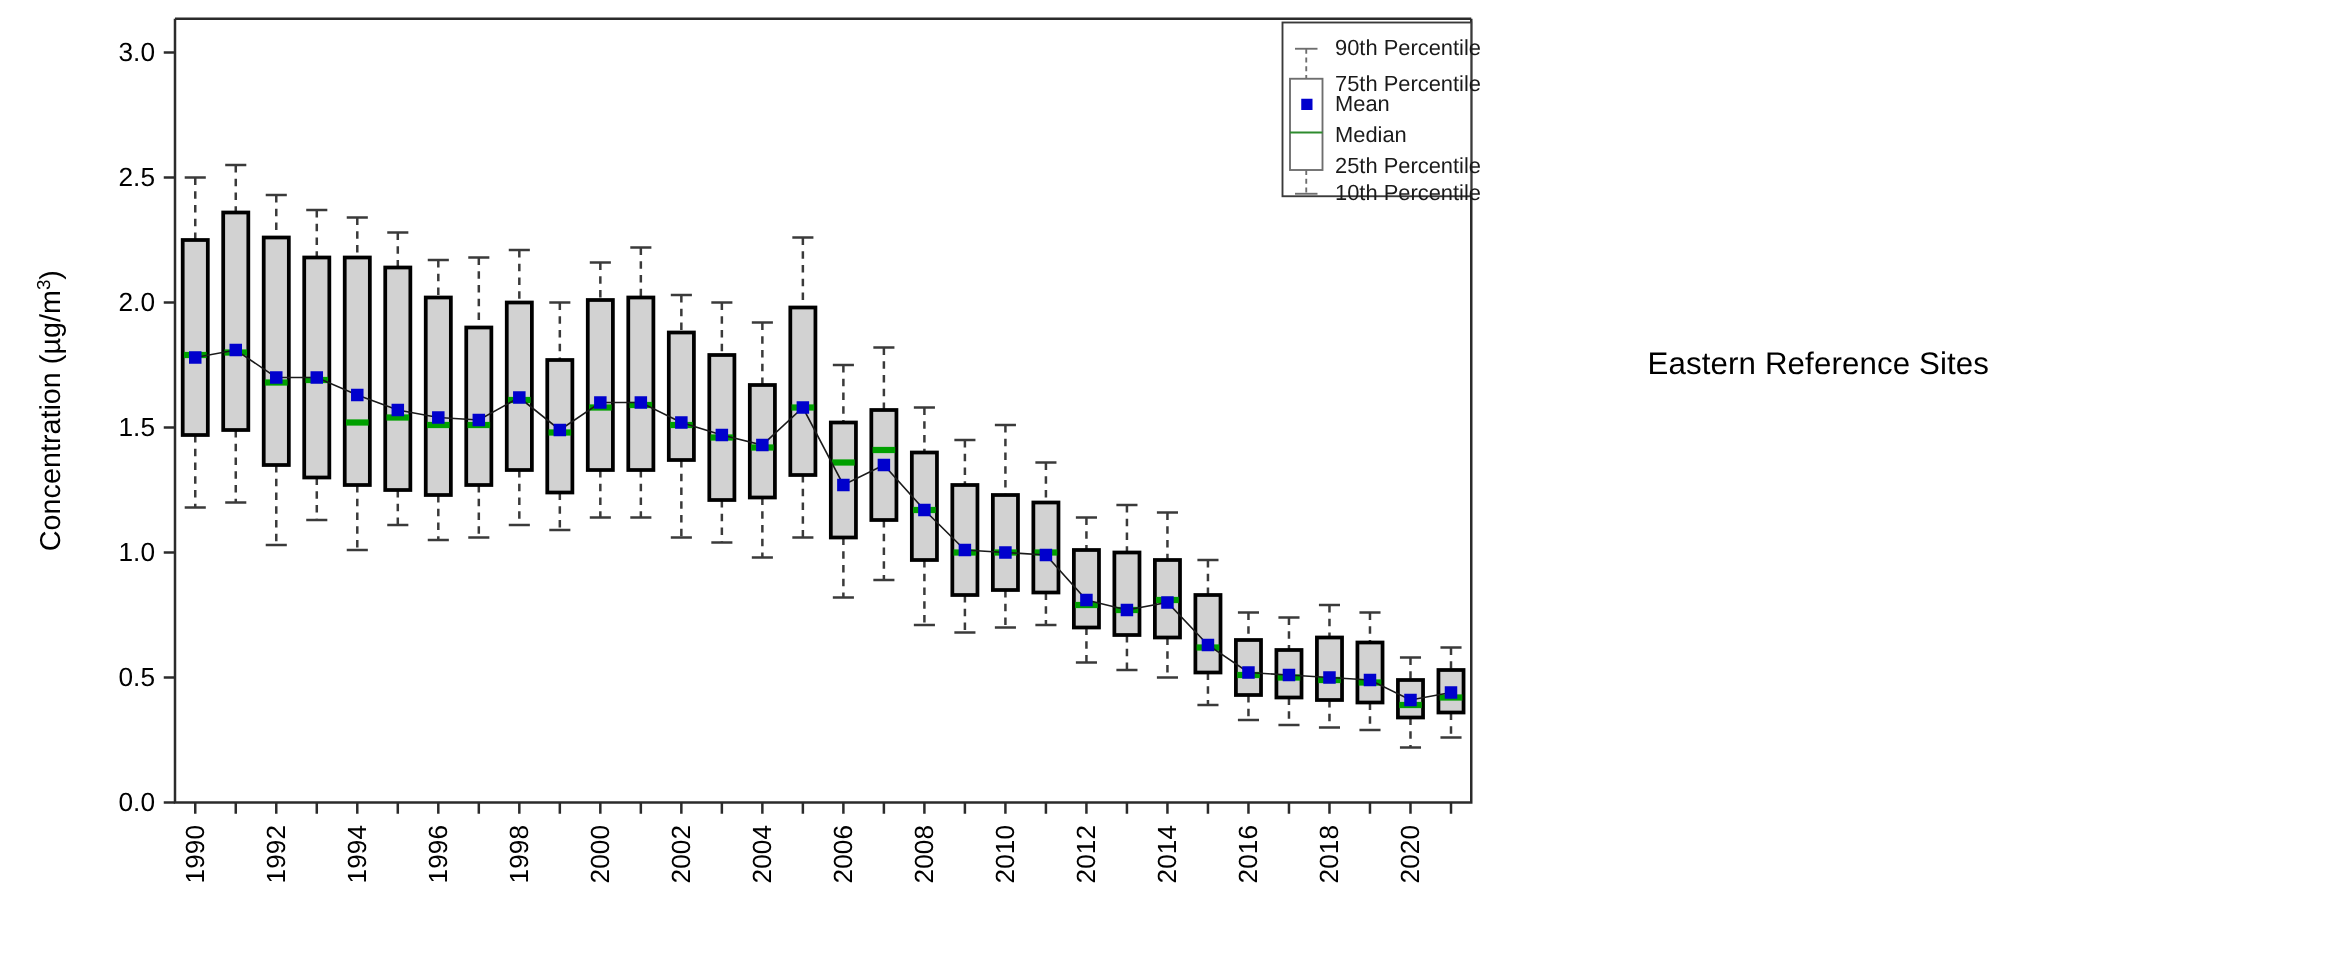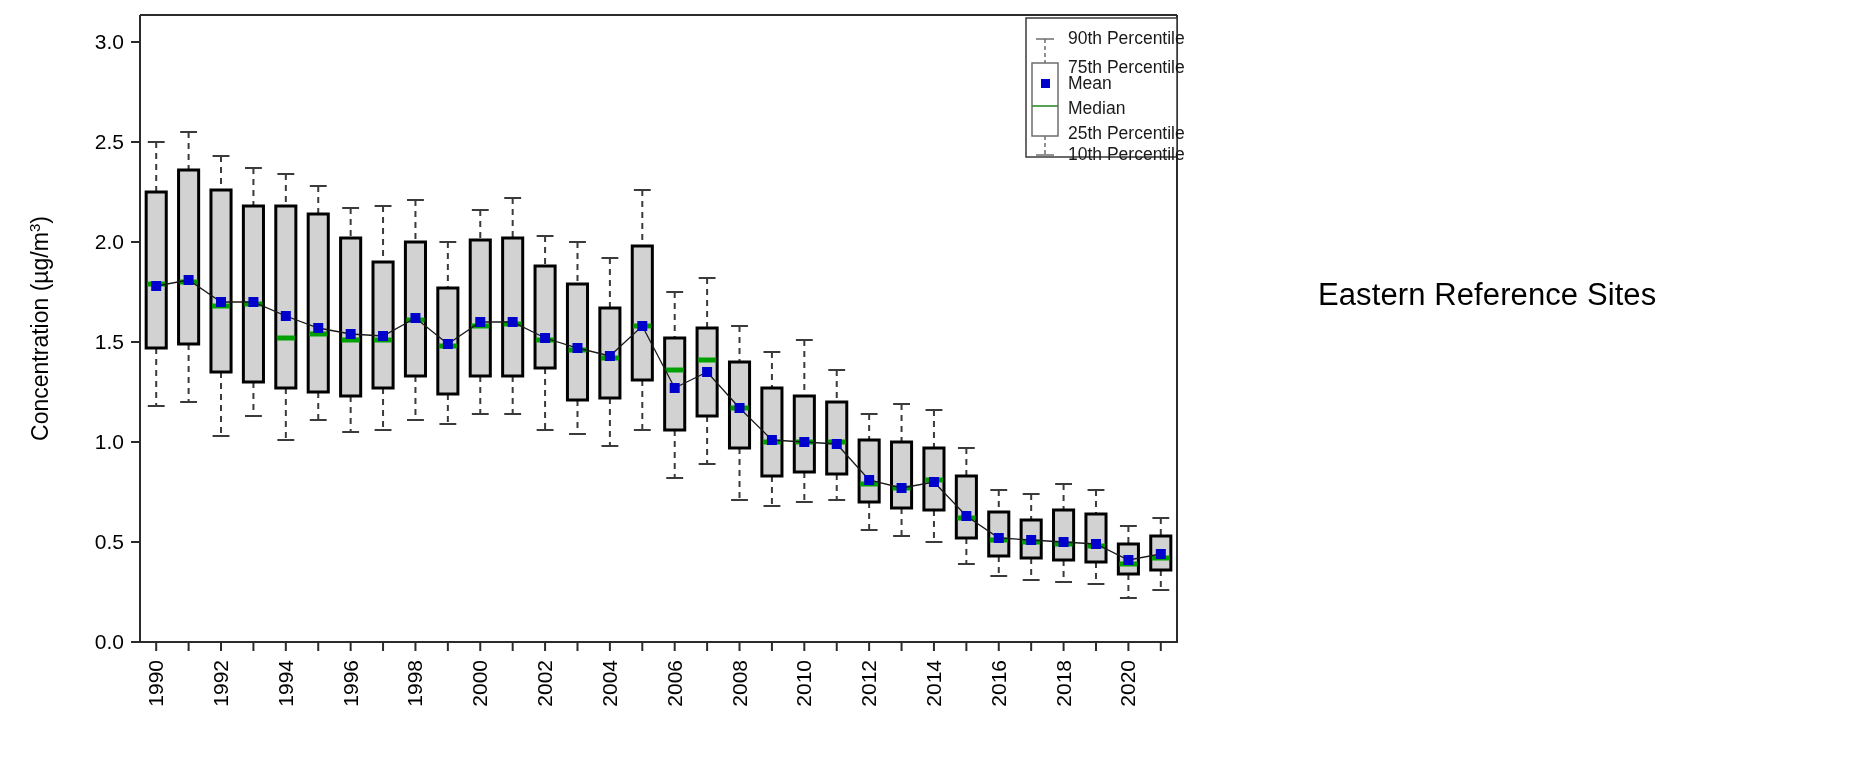--- a/index.html
+++ b/index.html
@@ -24,21 +24,21 @@
     position: absolute;
     left: 0; top: 0;
     width: 1250px;
     height: 781px;
   }
   .side-label {
     position: absolute;
     left: 1318px;
     top: 277px;
     width: 460px;
-    font-size: 31px;
+    font-size: 25px;
     color: #000000;
     letter-spacing: 0.1px;
     white-space: nowrap;
   }
   svg { display: block; }
   .axis-line {
     stroke: #2b2b2b;
     stroke-width: 2;
     fill: none;
   }

